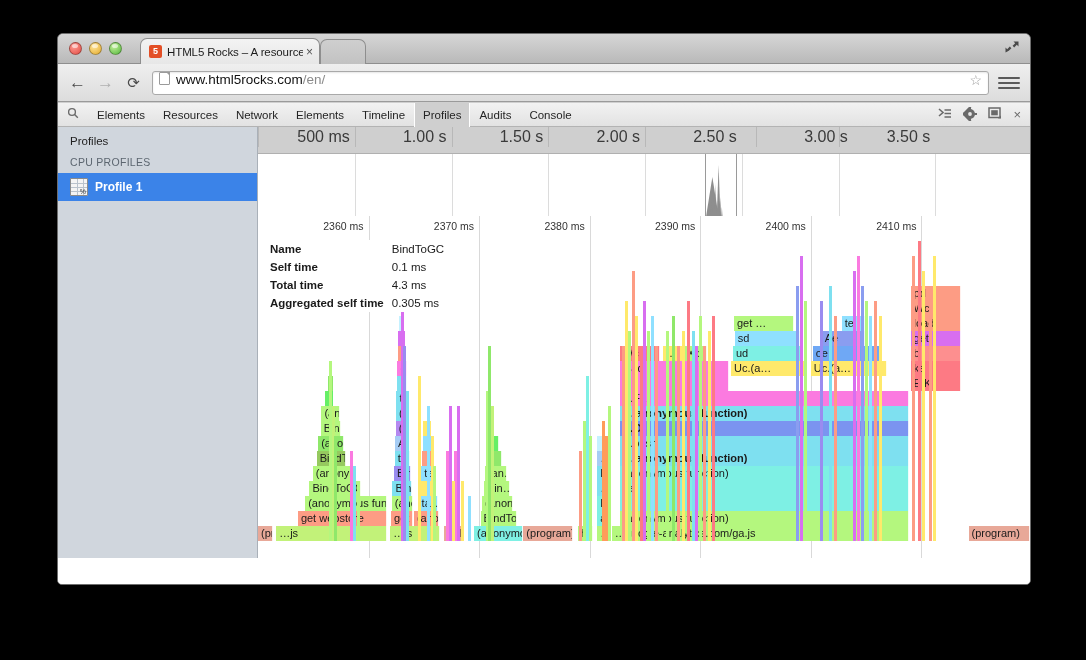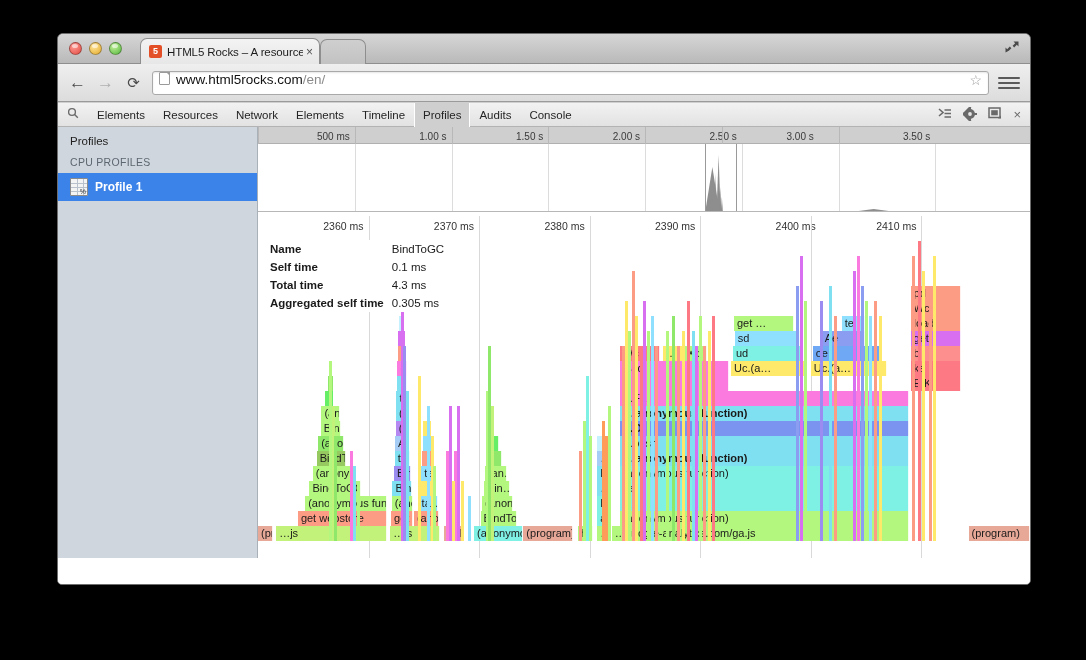--- a/index.html
+++ b/index.html
@@ -127,22 +127,22 @@
   .sb-ico .h3{left:0;top:12px;width:100%;height:1px;}
   .sb-ico .v1{left:6px;top:0;width:1px;height:100%;}
   .sb-ico .v2{left:12px;top:0;width:1px;height:100%;}
   .sb-ico span{ position:absolute;right:1px;bottom:0px;font-size:7px;color:#3a3a3a;font-weight:normal;line-height:7px;}
 
   
   .dt-main{ flex:1; position:relative; background:#fff; }
 
   
   .ov-ruler{
-    height:17px; background:#cfcfcf; border-bottom:1px solid #b0b0b0;
-    position:relative; font-size:10px; color:#3a3a3a;
+    height:27px; background:#cfcfcf; border-bottom:1px solid #b0b0b0;
+    position:relative; font-size:16px; color:#3a3a3a;
   }
   .ov-tick{ position:absolute; top:0; height:20px; line-height:20px; padding-right:5px; text-align:right; border-left:1px solid #b8b8b8;}
   .ov-chart{ height:68px; background:#fff; position:relative; border-bottom:1px solid #b7b7b7; overflow:hidden;}
   .ov-grid{ position:absolute; top:0; bottom:0; width:1px; background:#dcdcdc;}
   .ov-spike{ position:absolute; bottom:0; background:#8a8a8a; }
   .ov-sel-line{ position:absolute; top:0; bottom:0; width:1px; background:#9a9a9a; }
 
   
   .fc-wrap{ position:absolute; left:0; right:0; top:89px; bottom:0; background:#fff; overflow:hidden;}
   .fc-ruler{ position:relative; height:20px; font-size:10.5px; color:#3a3a3a; background:#fff;}
@@ -293,21 +293,21 @@
         </div>
 
         <div class="dt-main">
 
           <div class="ov-ruler" id="ov-ruler">
               <div class="ov-tick" style="left: 0px; width: 96.75px;">500 ms</div>
               <div class="ov-tick" style="left: 96.75px; width: 96.75px;">1.00 s</div>
               <div class="ov-tick" style="left: 193.5px; width: 96.75px;">1.50 s</div>
               <div class="ov-tick" style="left: 290.25px; width: 96.75px;">2.00 s</div>
               <div class="ov-tick" style="left: 387px; width: 96.75px;">2.50 s</div>
-              <div class="ov-tick" style="left: 464px; width: 96.75px;">3.00 s</div>
+              <div class="ov-tick" style="left: 498px; width: 96.75px;">3.00 s</div>
               <div class="ov-tick" style="left: 580.5px; width: 96.75px;">3.50 s</div>
             </div>
 
           <div class="ov-chart" id="ov-chart">
               <div class="ov-grid" style="left: 96.75px;"></div>
               <div class="ov-grid" style="left: 193.5px;"></div>
               <div class="ov-grid" style="left: 290.25px;"></div>
               <div class="ov-grid" style="left: 387px;"></div>
               <div class="ov-grid" style="left: 483.75px;"></div>
               <div class="ov-grid" style="left: 580.5px;"></div>
@@ -323,21 +323,21 @@
               <div class="ov-sel-line" style="left: 447.372px;"></div>
               <div class="ov-sel-line" style="left: 478.332px;"></div>
             </div>
 
           <div class="fc-wrap">
             <div class="fc-ruler" id="fc-ruler">
                 <div class="t" style="left: 0px; width: 110.571px;">2360 ms</div>
                 <div class="t" style="left: 110.571px; width: 110.571px;">2370 ms</div>
                 <div class="t" style="left: 221.143px; width: 110.571px;">2380 ms</div>
                 <div class="t" style="left: 331.714px; width: 110.571px;">2390 ms</div>
-                <div class="t" style="left: 442.286px; width: 110.571px; margin-left: 10px;">2400 ms</div>
+                <div class="t" style="left: 442.286px; width: 110.571px;">2400 ms</div>
                 <div class="t" style="left: 552.857px; width: 110.571px;">2410 ms</div>
               </div>
             <div class="fc-canvas" id="fc-canvas">
                 <div class="fc-grid" style="left: 110.571px;"></div>
                 <div class="fc-grid" style="left: 221.143px;"></div>
                 <div class="fc-grid" style="left: 331.714px;"></div>
                 <div class="fc-grid" style="left: 442.286px;"></div>
                 <div class="fc-grid" style="left: 552.857px;"></div>
                 <div class="fc-grid" style="left: 663.429px;"></div>
                 <div class="bar" style="left: 0px; width: 15.2262px; top: 310px; height: 15px; background: rgb(232, 168, 152);">(prog…</div>

